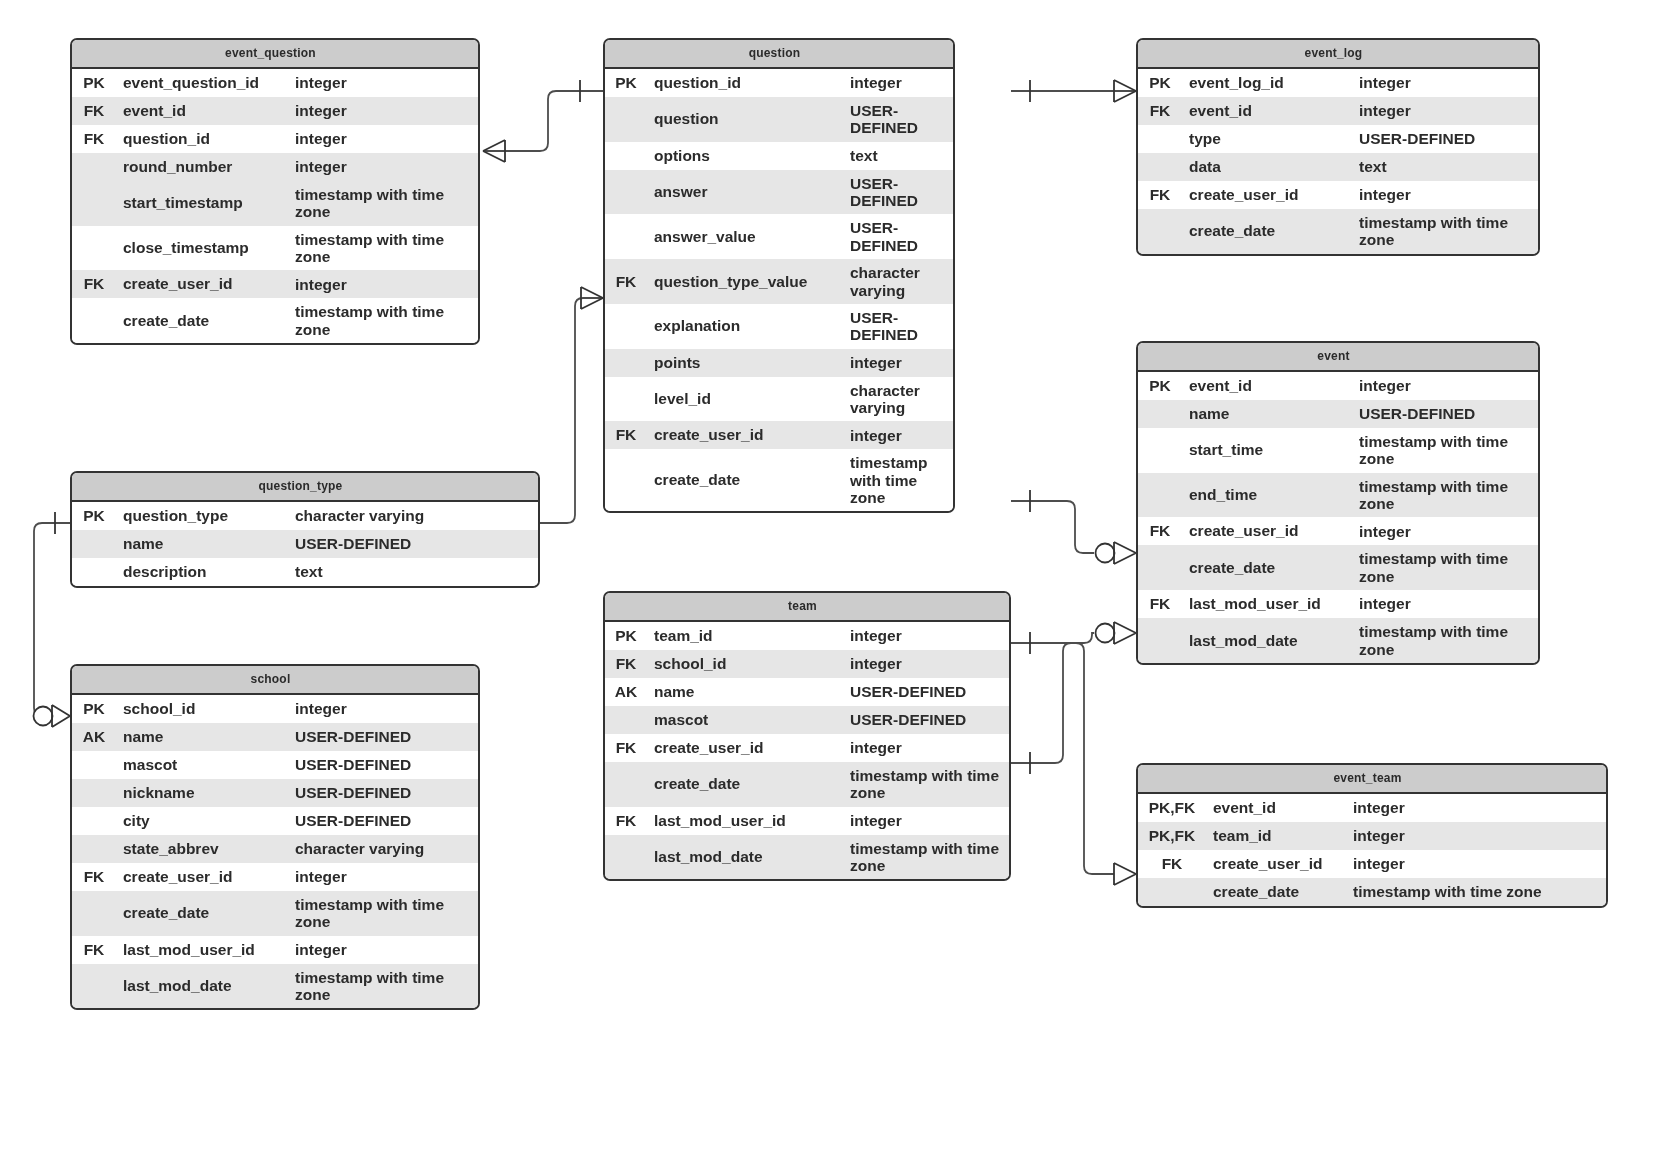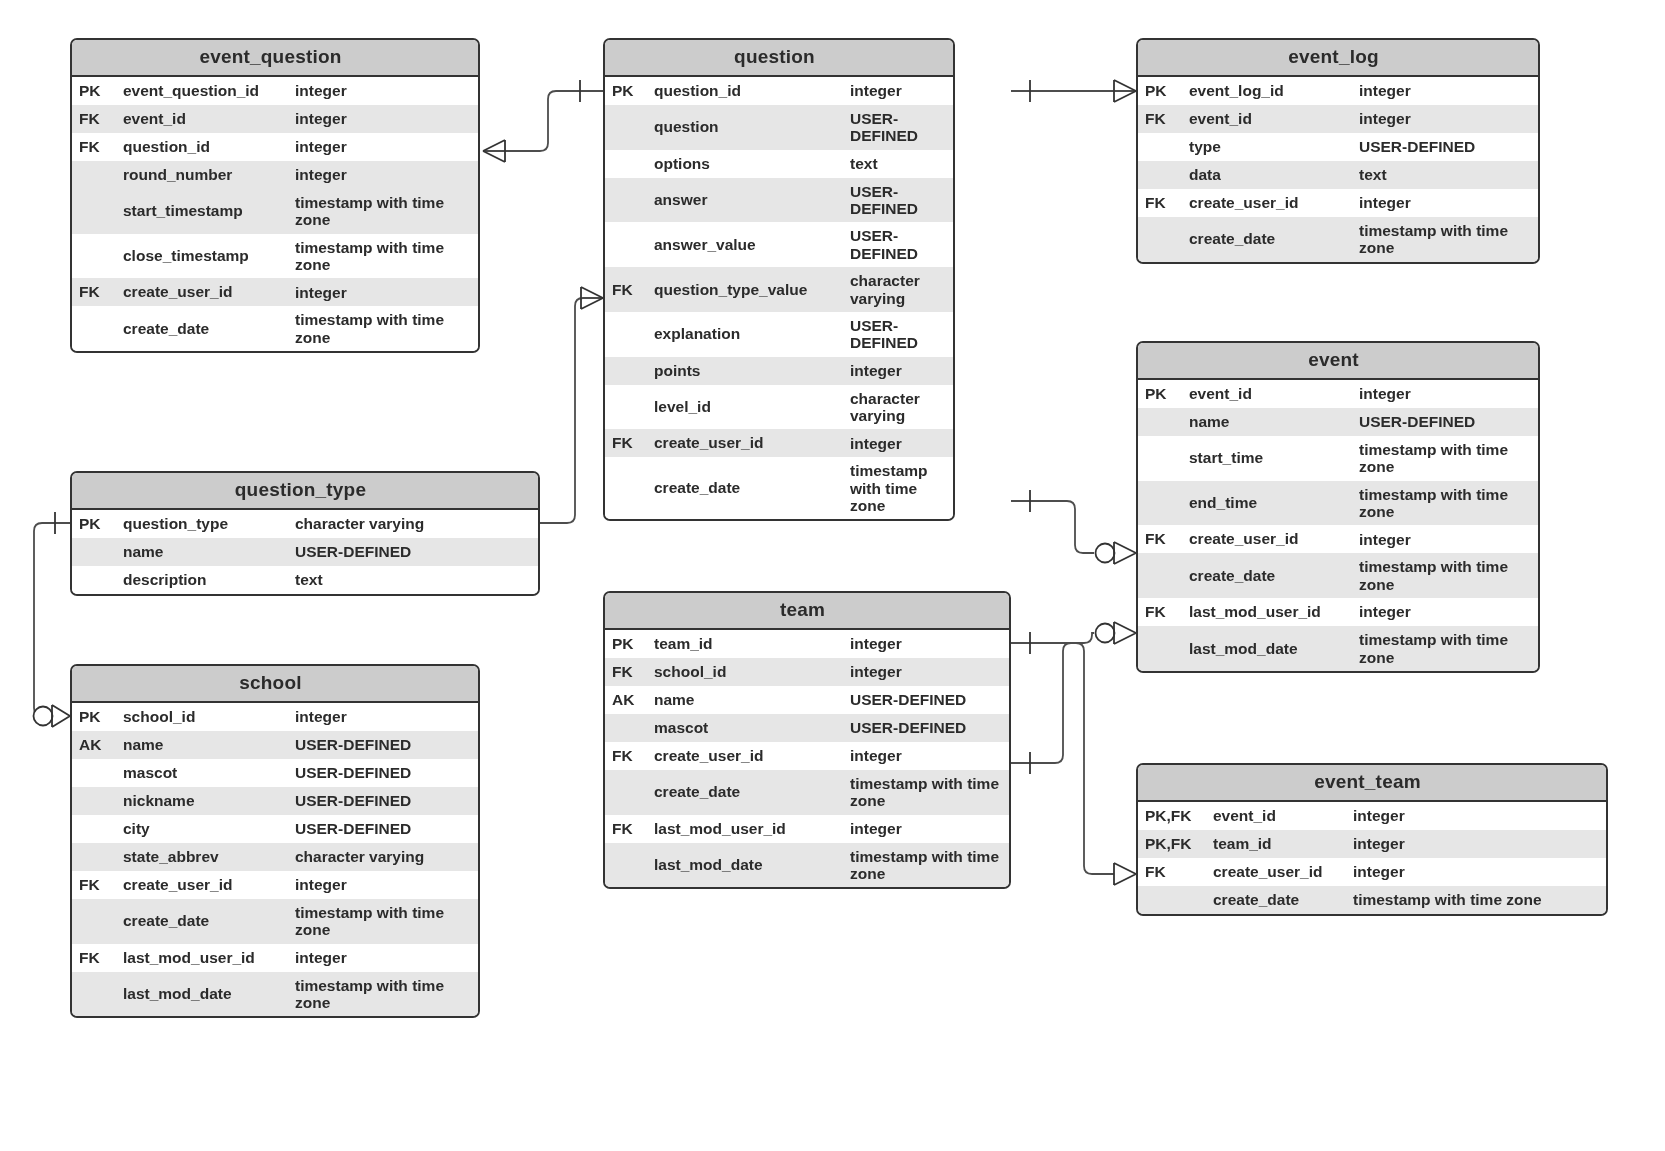--- a/index.html
+++ b/index.html
@@ -27,42 +27,42 @@
     border-radius:7px;
     background:#ffffff;
     overflow:hidden;
     box-shadow:0 0 0 0 rgba(0,0,0,0);
   }
   .entity-title{
     background:#cccccc;
     border-bottom:2px solid #333333;
     text-align:center;
     font-weight:bold;
-    font-size:19px;
+    font-size:12px;
     color:#2b2b2b;
     padding:6px 13px 7px 4px;
     letter-spacing:0.2px;
   }
   table.attrs{
     border-collapse:collapse;
     width:100%;
     table-layout:fixed;
   }
   table.attrs td{
     font-size:15.5px;
     font-weight:bold;
     color:#2b2b2b;
     padding:5px 7px;
     vertical-align:middle;
     border:0;
   }
   table.attrs tr.odd td{background:#ffffff;}
   table.attrs tr.even td{background:#e6e6e6;}
   td.key{
-    text-align:left;
+    text-align:center;
     border-right:2px solid #333333;
     font-size:15.5px;
     white-space:nowrap;
   }
   td.col{
     border-right:2px solid #333333;
     white-space:nowrap;
   }
   td.typ{
     white-space:normal;

